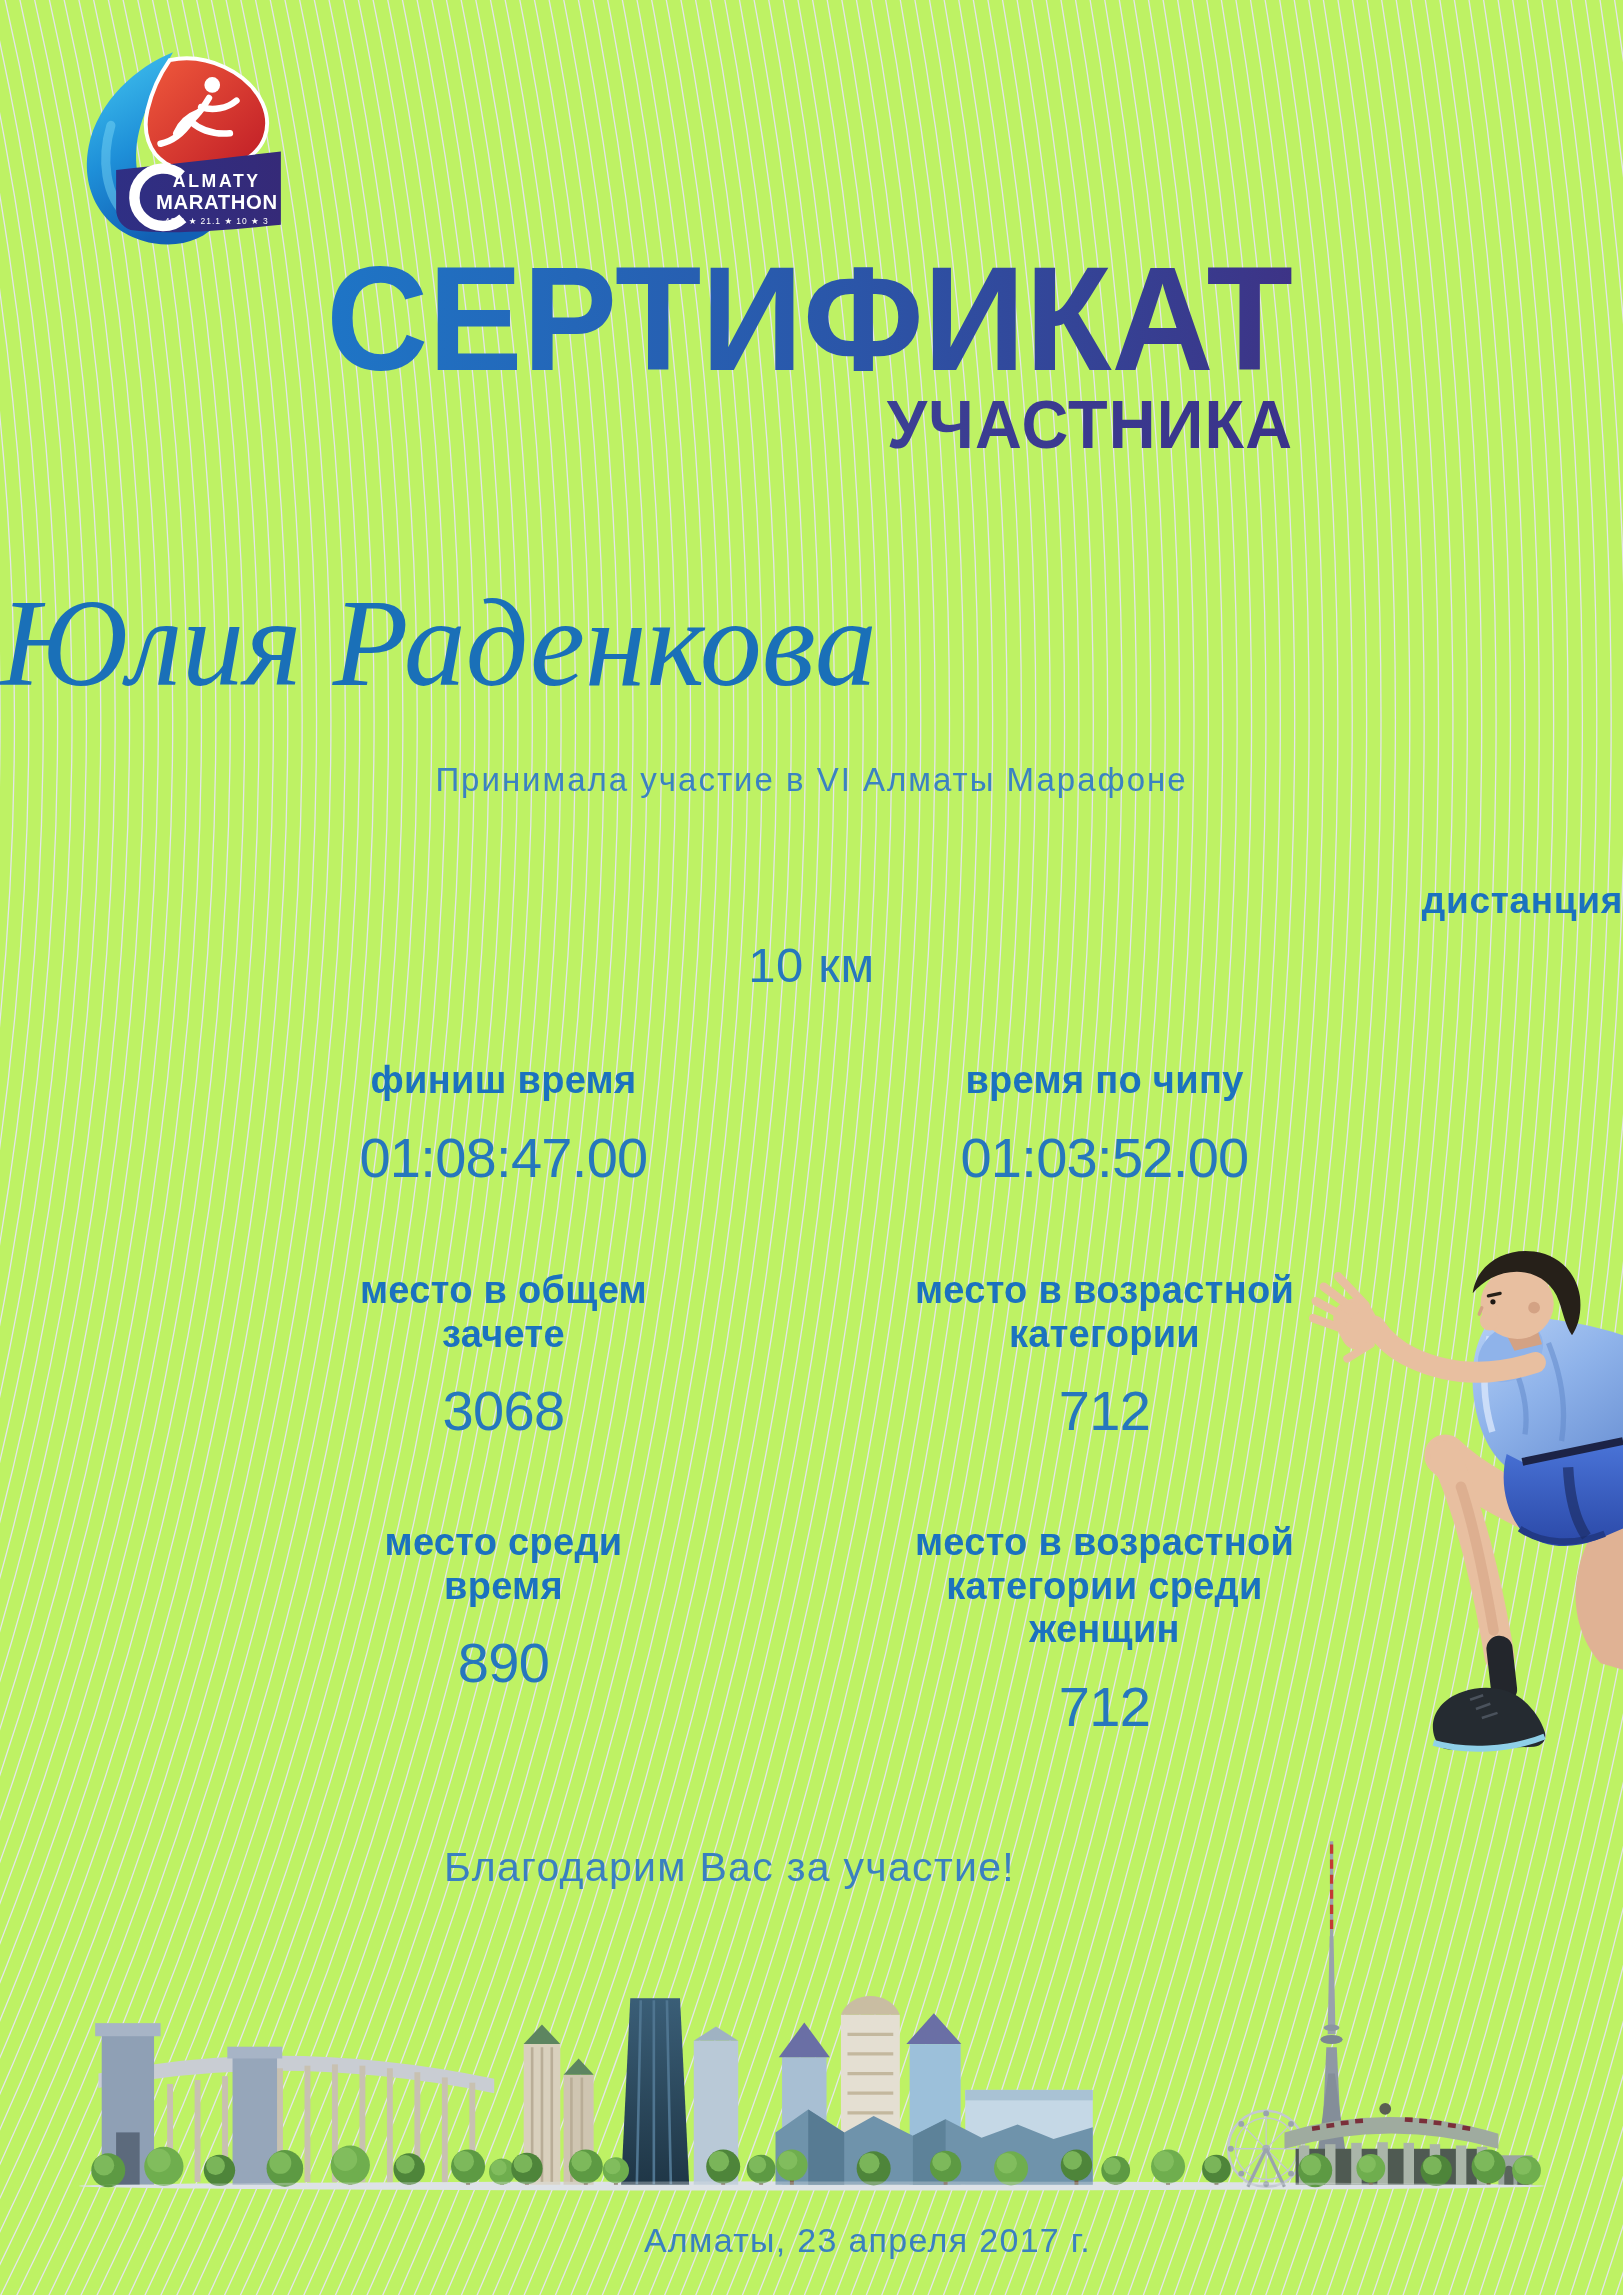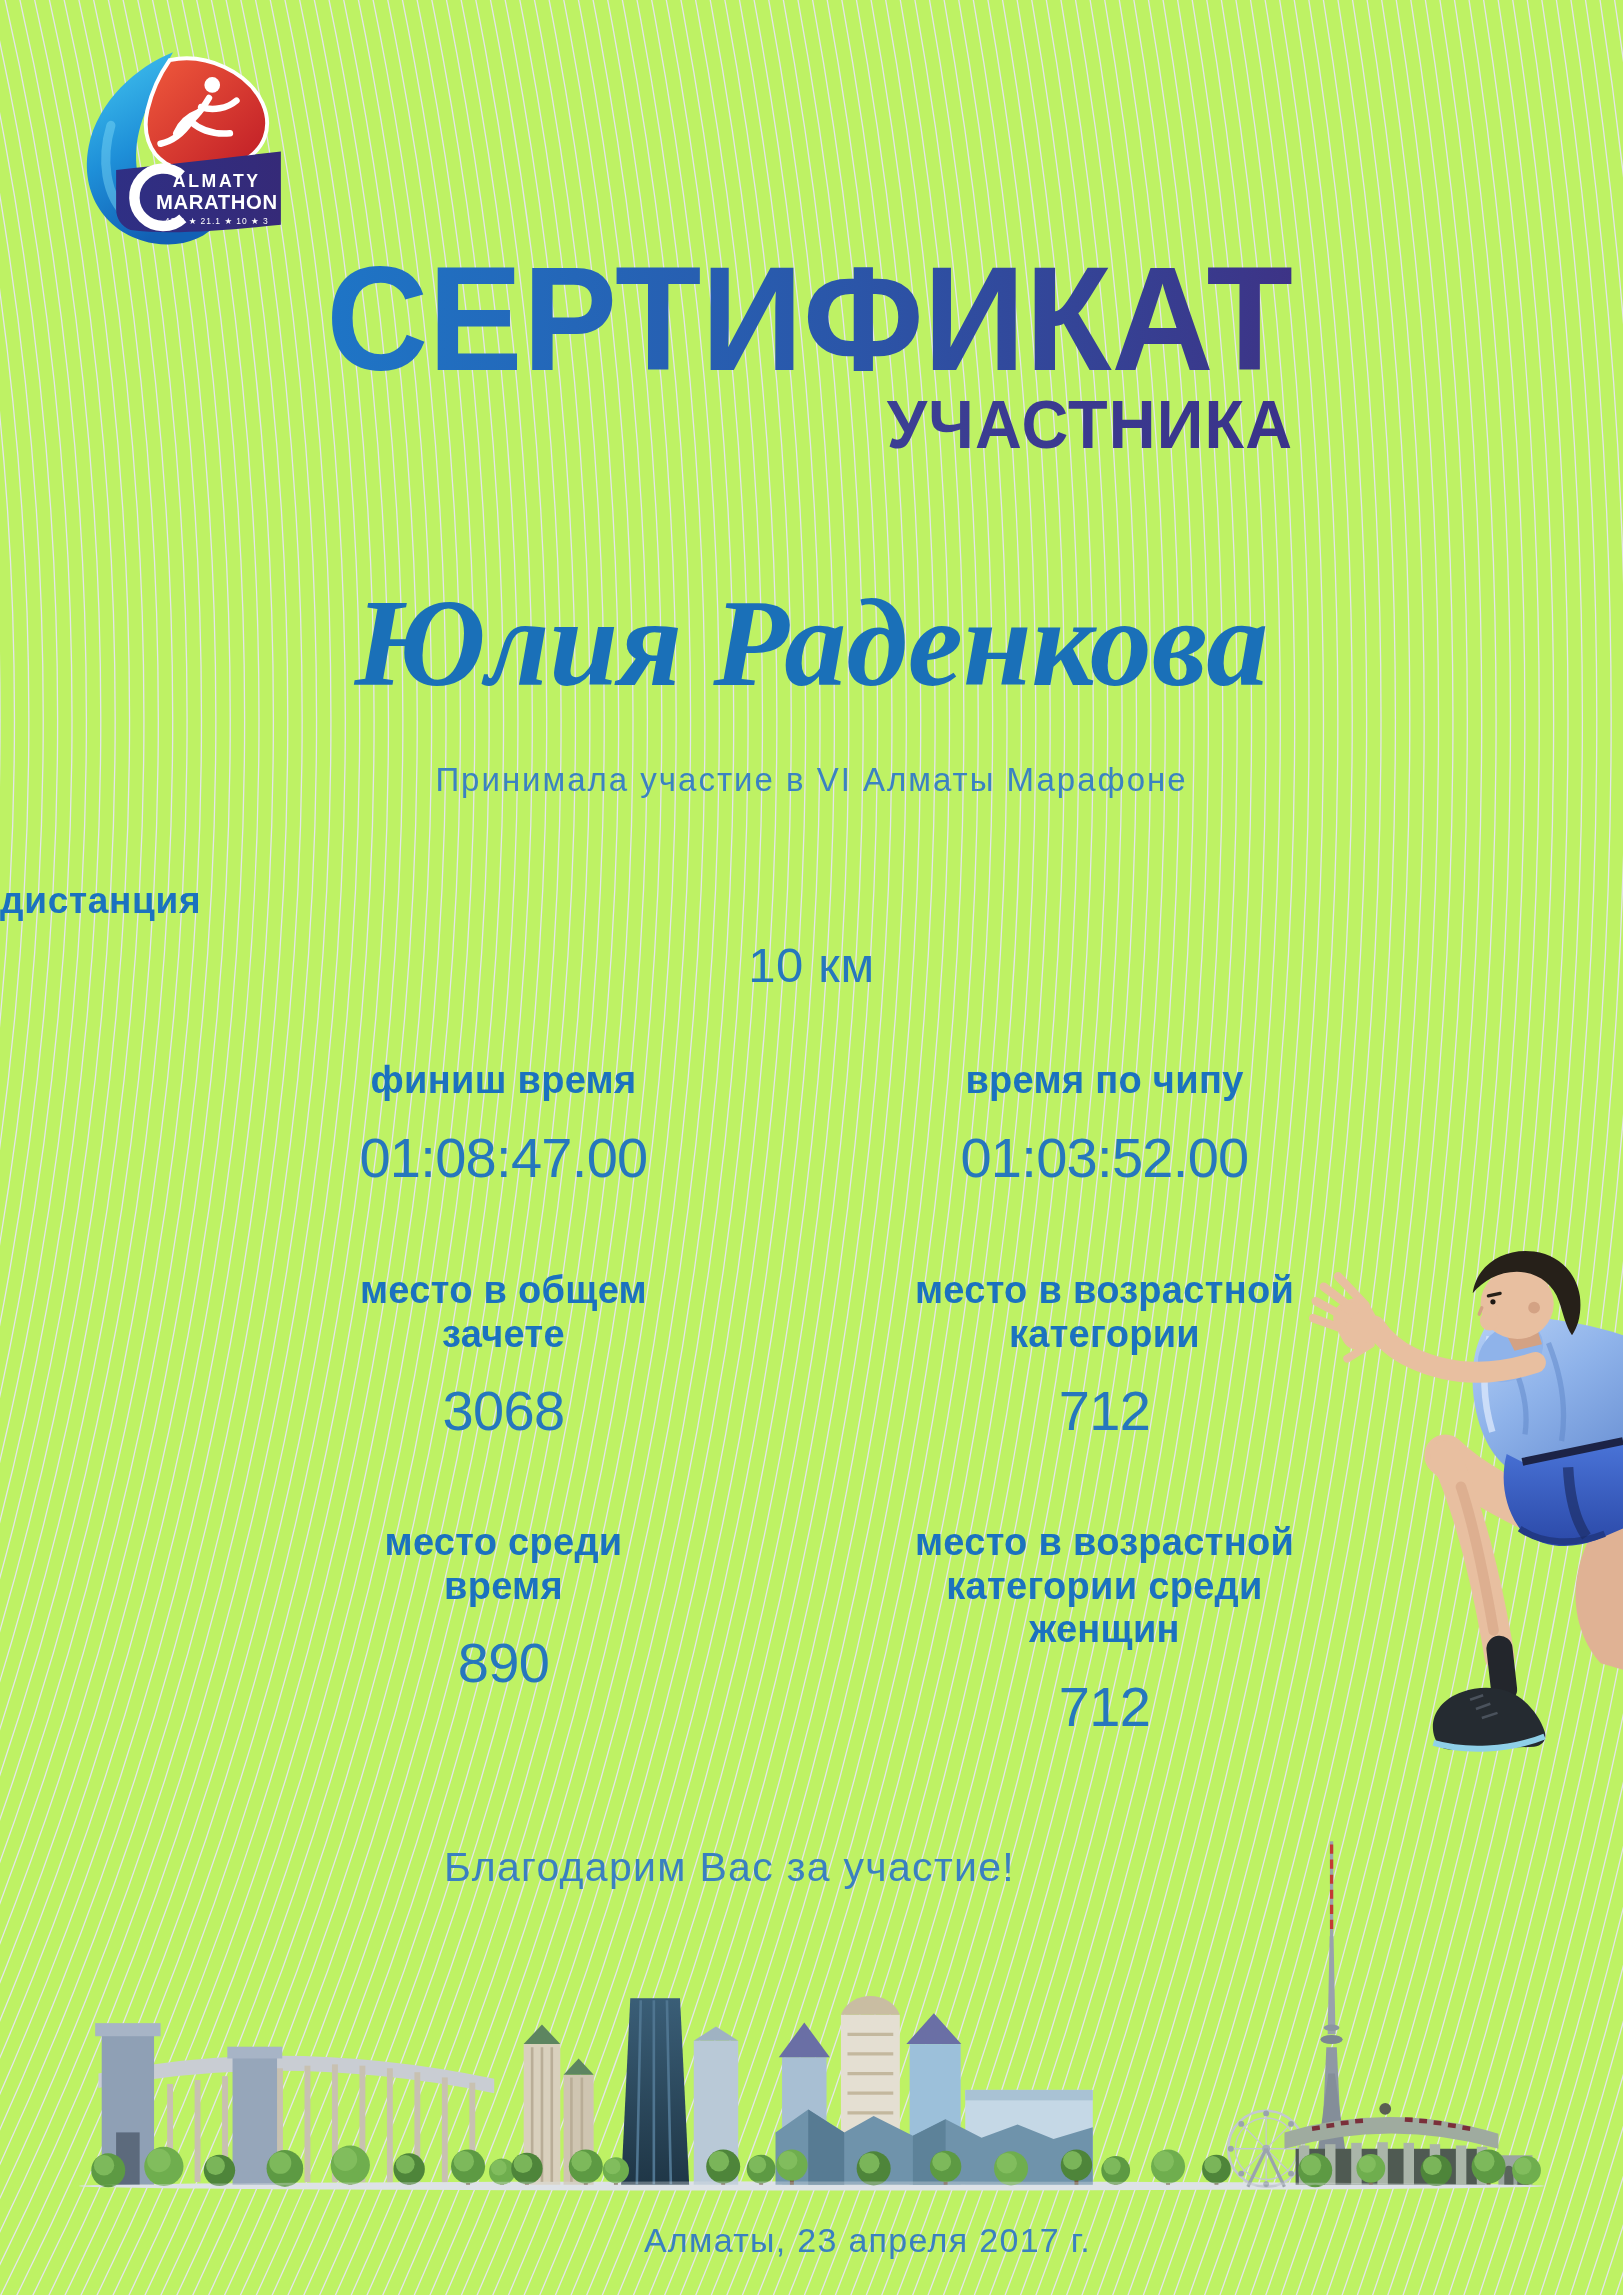--- a/index.html
+++ b/index.html
@@ -7,27 +7,27 @@
         font-family:"Liberation Sans",sans-serif;margin:0 auto;}
   #bg-arcs{position:absolute;left:0;top:0;width:1623px;height:2295px;}
   #bg-arcs circle{fill:none;stroke:#e4e5e9;stroke-width:2;}
 
   .logo-svg{position:absolute;left:65px;top:47px;width:216px;height:204px;}
 
   .title-svg{position:absolute;left:0;top:0;width:1623px;height:589px;}
   .t-main{font-family:"Liberation Sans",sans-serif;font-weight:bold;font-size:228px;}
   .t-sub{font-family:"Liberation Sans",sans-serif;font-weight:bold;font-size:104px;letter-spacing:2px;}
 
-  .name{position:absolute;left:0;top:579px;width:1623px;text-align:center;
-        font-family:"Liberation Serif",serif;font-style:italic;font-weight:bold;
+  .name{position:absolute;left:0;top:579px;width:1623px;
+        font-family:"Liberation Serif",serif;font-style:italic;font-weight:normal;
         font-size:124px;color:#1a70b8;line-height:1.05;}
   .desc{position:absolute;left:0;top:761px;width:1623px;text-align:center;
         font-size:33px;letter-spacing:2px;color:#3b82c2;}
 
-  .dist-label{position:absolute;left:0;top:880px;width:1623px;text-align:left;
+  .dist-label{position:absolute;left:0;top:880px;width:1623px;text-align:right;
         font-weight:bold;font-size:37px;color:#1b72bf;letter-spacing:0.7px;}
   .dist-value{position:absolute;left:0;top:937px;width:1623px;text-align:center;
         font-size:49px;color:#2677bd;letter-spacing:0.7px;}
 
   .stat-cell{position:absolute;text-align:center;}
   .stat-label{font-weight:bold;font-size:38px;line-height:1.15;color:#1b72bf;white-space:pre-line;letter-spacing:0.3px;}
   .stat-value{font-size:56px;color:#2677bd;margin-top:22px;letter-spacing:-0.7px;}
   .c-l{left:281px;width:445px;}
   .c-r{left:868px;width:473px;}
   .r1{top:1059px;}

